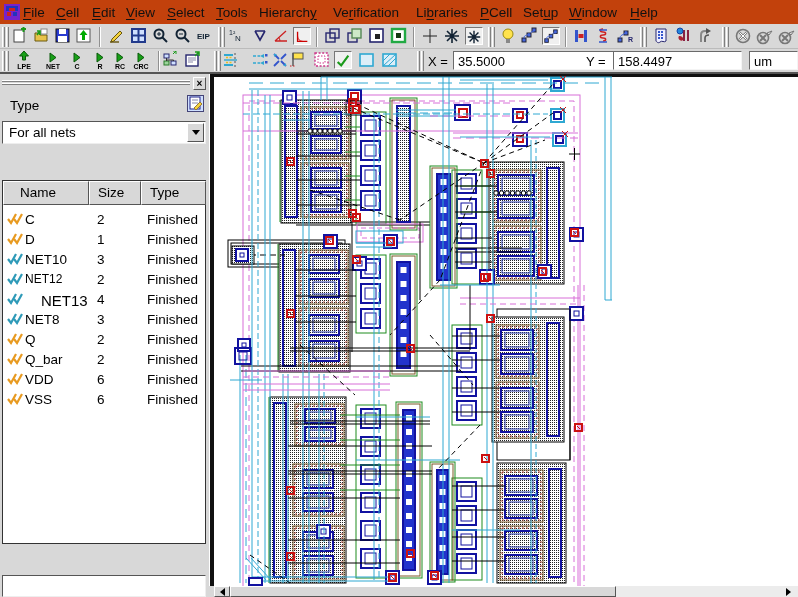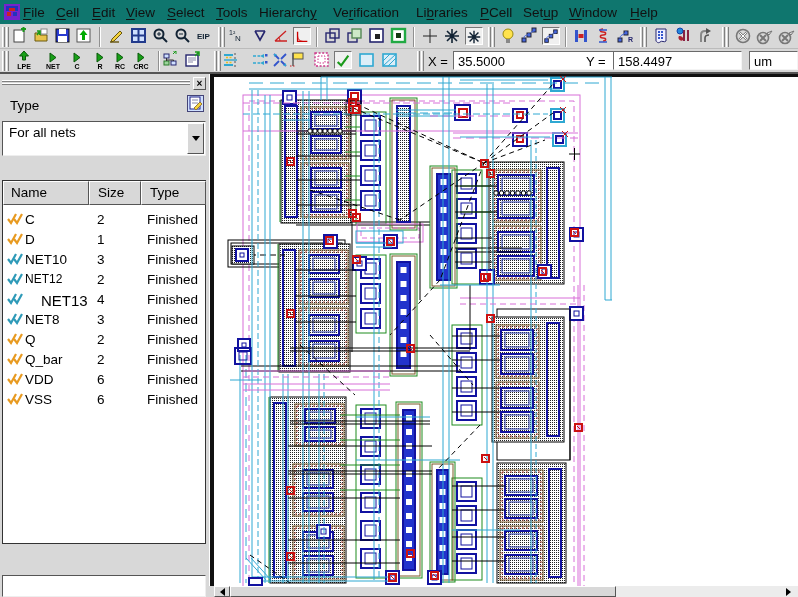--- a/index.html
+++ b/index.html
@@ -1,16 +1,16 @@
 <!DOCTYPE html>
 <html><head><meta charset="utf-8"><style>
 *{margin:0;padding:0;box-sizing:border-box}
 html,body{width:798px;height:597px;overflow:hidden;background:#d8d8d8;font-family:"Liberation Sans",sans-serif;position:relative}
 .abs{position:absolute}
-#menubar{position:absolute;left:0;top:0;width:798px;height:32px;background:#0f766e;border-bottom:1px solid #9a9a9a;font-size:13.5px;color:#111}
+#menubar{position:absolute;left:0;top:0;width:798px;height:32px;background:#c2410c;border-bottom:1px solid #9a9a9a;font-size:13.5px;color:#111}
 #menubar span{position:absolute;top:5px}
 #menubar u{text-decoration:underline;text-underline-offset:2px}
 .toolrow{position:absolute;left:0;width:798px;background:#d8d8d8}
 .tbtn{position:absolute;display:flex;align-items:flex-start;justify-content:center}
 .tbtn.pressed{background:#f0f0f0;border:1px solid;border-color:#777 #fff #fff #777}
 .tsep{position:absolute;width:2px;border-left:1px solid #909090;border-right:1px solid #fff}
 .thandle{position:absolute;width:3px;border-left:1px solid #fff;border-right:1px solid #808080}
 .field{position:absolute;background:#fff;border:1px solid;border-color:#6a6a6a #f4f4f4 #f4f4f4 #6a6a6a;font-size:13px;color:#000;padding:2px 0 0 4px}
 .combo{position:absolute;background:#fff;border:1px solid;border-color:#555 #eee #eee #555;font-size:13.5px;color:#000}
 .combo .txt{position:absolute;left:6px;top:3px}
@@ -383,28 +383,28 @@
 <div class="abs" style="left:0;top:74px;width:209px;height:523px;background:#d8d8d8">
 <div class="abs" style="left:2px;top:6px;width:188px;height:2px;border-top:1px solid #fff;border-bottom:1px solid #808080"></div>
 <div class="abs" style="left:2px;top:9px;width:188px;height:2px;border-top:1px solid #fff;border-bottom:1px solid #808080"></div>
 <div class="abs" style="left:193px;top:3px;width:13px;height:13px;background:#d8d8d8;border:1px solid;border-color:#fff #555 #555 #fff;font-size:10px;font-weight:bold;display:flex;align-items:center;justify-content:center;line-height:9px">×</div>
 <span class="abs" style="left:10px;top:24px;font-size:13.5px">Type</span>
 <div class="abs" style="left:187px;top:21px;width:17px;height:17px;background:#cfe0ff;border:1px solid #447"><svg width="15" height="15" viewBox="0 0 15 15">
         <rect x="2" y="1" width="10" height="12" fill="#fff" stroke="#228"></rect>
         <path d="M4 4h6M4 7h6" stroke="#88a"></path>
         <path d="M6 12l6-6 2 2-6 6z" fill="#f3d13a" stroke="#973"></path>
       </svg></div>
-<div class="combo" style="left:2px;top:47px;width:204px;height:35px">
+<div class="combo" style="left:2px;top:47px;width:204px;height:23px">
       <span class="txt">For all nets</span>
       <div class="cbtn">
         <div class="arrow-down"></div>
       </div>
     </div>
 <div class="abs" style="left:2px;top:106px;width:204px;height:364px;background:#fff;border:1px solid #333">
-<div class="abs" style="left:0px;top:0;width:86px;height:24px;background:#d8d8d8;border:1px solid;border-color:#fff #555 #555 #fff;font-size:13.5px;padding:3px 0 0 7px">Name</div>
+<div class="abs" style="left:0px;top:0;width:86px;height:24px;background:#d8d8d8;border:1px solid;border-color:#fff #555 #555 #fff;font-size:13.5px;padding:3px 0 0 16px">Name</div>
 <div class="abs" style="left:86px;top:0;width:52px;height:24px;background:#d8d8d8;border:1px solid;border-color:#fff #555 #555 #fff;font-size:13.5px;padding:3px 0 0 8px">Size</div>
 <div class="abs" style="left:138px;top:0;width:65px;height:24px;background:#d8d8d8;border:1px solid;border-color:#fff #555 #555 #fff;font-size:13.5px;padding:3px 0 0 8px">Type</div>
 <svg class="abs" style="left:4px;top:31px" width="16" height="14" viewBox="0 0 16 14">
         <path d="M1 7l3 4 5-9" fill="none" stroke="#e89a20" stroke-width="2.2"></path>
         <path d="M7 7l3 4 5-9" fill="none" stroke="#e89a20" stroke-width="2.2"></path>
       </svg>
 <span class="abs" style="left:22px;top:31px;font-size:13.5px">C</span>
 <span class="abs" style="left:94px;top:31px;font-size:13.5px">2</span>
 <span class="abs" style="left:144px;top:31px;font-size:13.5px">Finished</span>
 <svg class="abs" style="left:4px;top:51px" width="16" height="14" viewBox="0 0 16 14">

